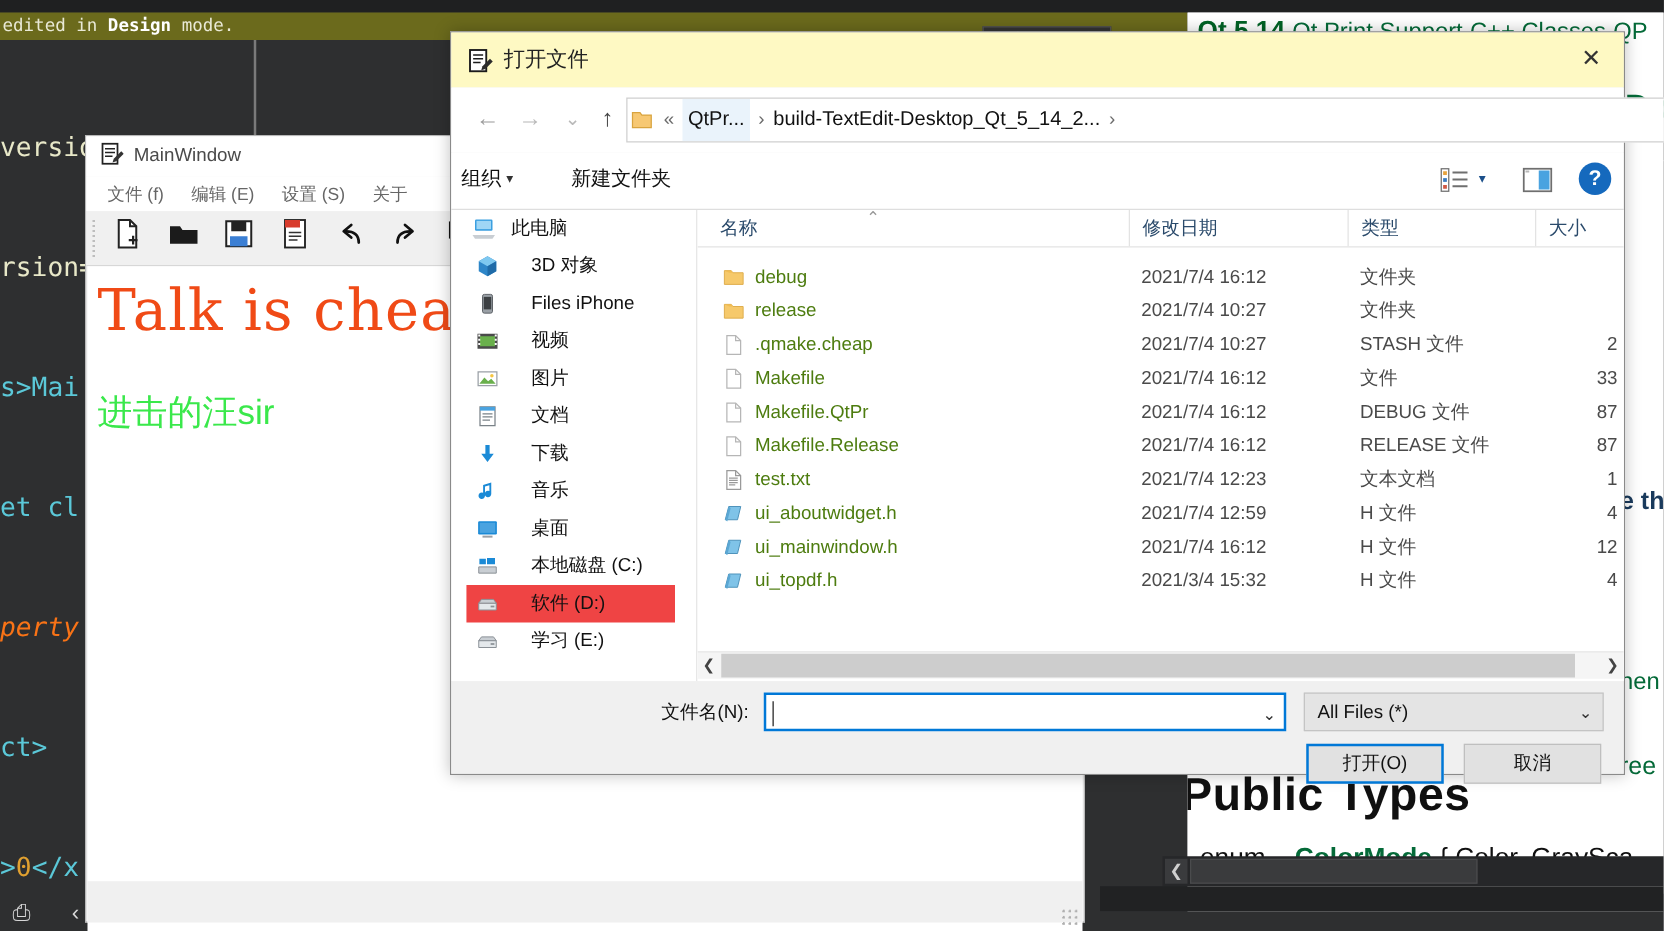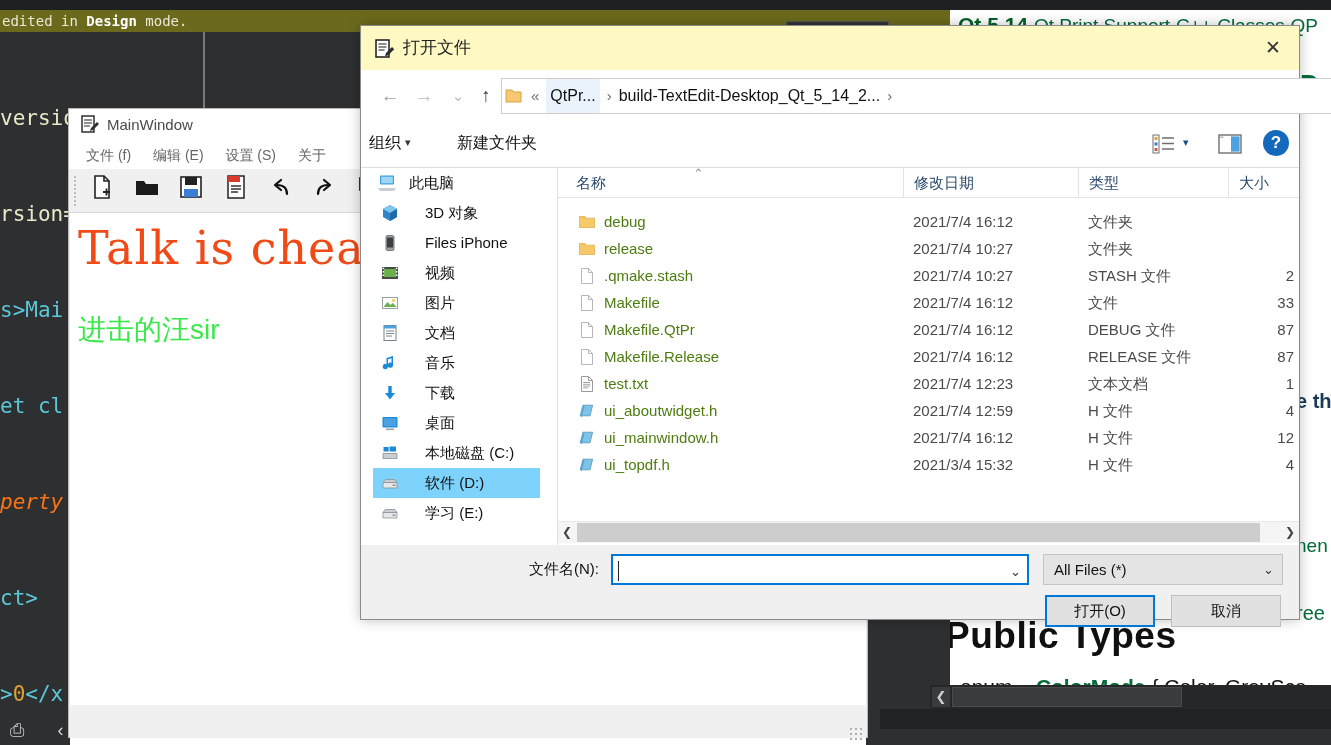--- a/index.html
+++ b/index.html
@@ -221,21 +221,21 @@
   }
   #sidebar{
     position:absolute;left:12px;top:0;width:167px;height:377px;background:#ffffff;
     overflow:hidden;
   }
   .side-item{
     position:relative;height:30px;line-height:30px;font-size:15px;color:#111;
     white-space:nowrap;padding-left:30px;box-sizing:border-box;
   }
   .side-item.root{padding-left:10px;}
-  .side-item.sel{background:#7dd3fc;}
+  .side-item.sel{background:#ef4444;}
   .side-item .sic{
     position:absolute;left:8px;top:6px;width:18px;height:18px;
   }
   .side-item.root .sic{left:4px;}
   .side-item .lbl{margin-left:22px;}
   .side-item.root .lbl{margin-left:26px;}
   #side-scroll{
     position:absolute;left:178px;top:0;width:17px;height:377px;background:#f0f0f0;
   }
   #side-scroll .su,#side-scroll .sd{
@@ -579,30 +579,30 @@
           <svg width="18" height="18" viewBox="0 0 18 18">
               <rect x="3" y="1.5" width="12" height="15" fill="#fff" stroke="#7a8288" stroke-width="1"></rect>
               <rect x="3" y="1.5" width="12" height="3" fill="#4aa3e0"></rect>
               <path d="M5 7h8M5 9.5h8M5 12h6" stroke="#7a8288" stroke-width="1"></path>
             </svg>
         </span><span class="lbl">文档</span>
       </div>
       <div class="side-item">
         <span class="sic">
           <svg width="18" height="18" viewBox="0 0 18 18">
+              <path d="M7.3 2h3.4v7h3.3L9 15.5 4 9h3.3z" fill="#1b8ad6"></path>
+            </svg>
+        </span><span class="lbl">下载</span>
+      </div>
+      <div class="side-item">
+        <span class="sic">
+          <svg width="18" height="18" viewBox="0 0 18 18">
               <path d="M12 2v9.2a2.6 2.6 0 1 1-1.5-2.37V4.2L7 5.2v7.4a2.6 2.6 0 1 1-1.5-2.37V4z" fill="#1b8ad6"></path>
             </svg>
         </span><span class="lbl">音乐</span>
-      </div>
-      <div class="side-item">
-        <span class="sic">
-          <svg width="18" height="18" viewBox="0 0 18 18">
-              <path d="M7.3 2h3.4v7h3.3L9 15.5 4 9h3.3z" fill="#1b8ad6"></path>
-            </svg>
-        </span><span class="lbl">下载</span>
       </div>
       <div class="side-item">
         <span class="sic">
           <svg width="18" height="18" viewBox="0 0 18 18">
               <rect x="1.5" y="3" width="15" height="10.5" rx="1" fill="#1b8ad6"></rect>
               <rect x="2.8" y="4.2" width="12.4" height="8.1" fill="#4aa3e0"></rect>
               <rect x="5" y="14.5" width="8" height="1.6" fill="#9aa0a6"></rect>
             </svg>
         </span><span class="lbl">桌面</span>
       </div>
@@ -681,21 +681,21 @@
       </div>
 
       <div class="fl-row" style="top:94px">
         <div class="c-name">
           <span class="fic">
               <svg width="18" height="18" viewBox="0 0 18 18">
                 <path d="M3.5 1.5h7l4 4v11h-11z" fill="#fff" stroke="#b6b6b6" stroke-width="1"></path>
                 <path d="M10.5 1.5v4h4" fill="none" stroke="#b6b6b6" stroke-width="1"></path>
               </svg>
             </span>
-          <span>.qmake.stash</span>
+          <span>.qmake.cheap</span>
         </div>
         <div class="c-date">2021/7/4 10:27</div>
         <div class="c-type">STASH 文件</div>
         <div class="c-size">2</div>
       </div>
 
       <div class="fl-row" style="top:121px">
         <div class="c-name">
           <span class="fic">
               <svg width="18" height="18" viewBox="0 0 18 18">

